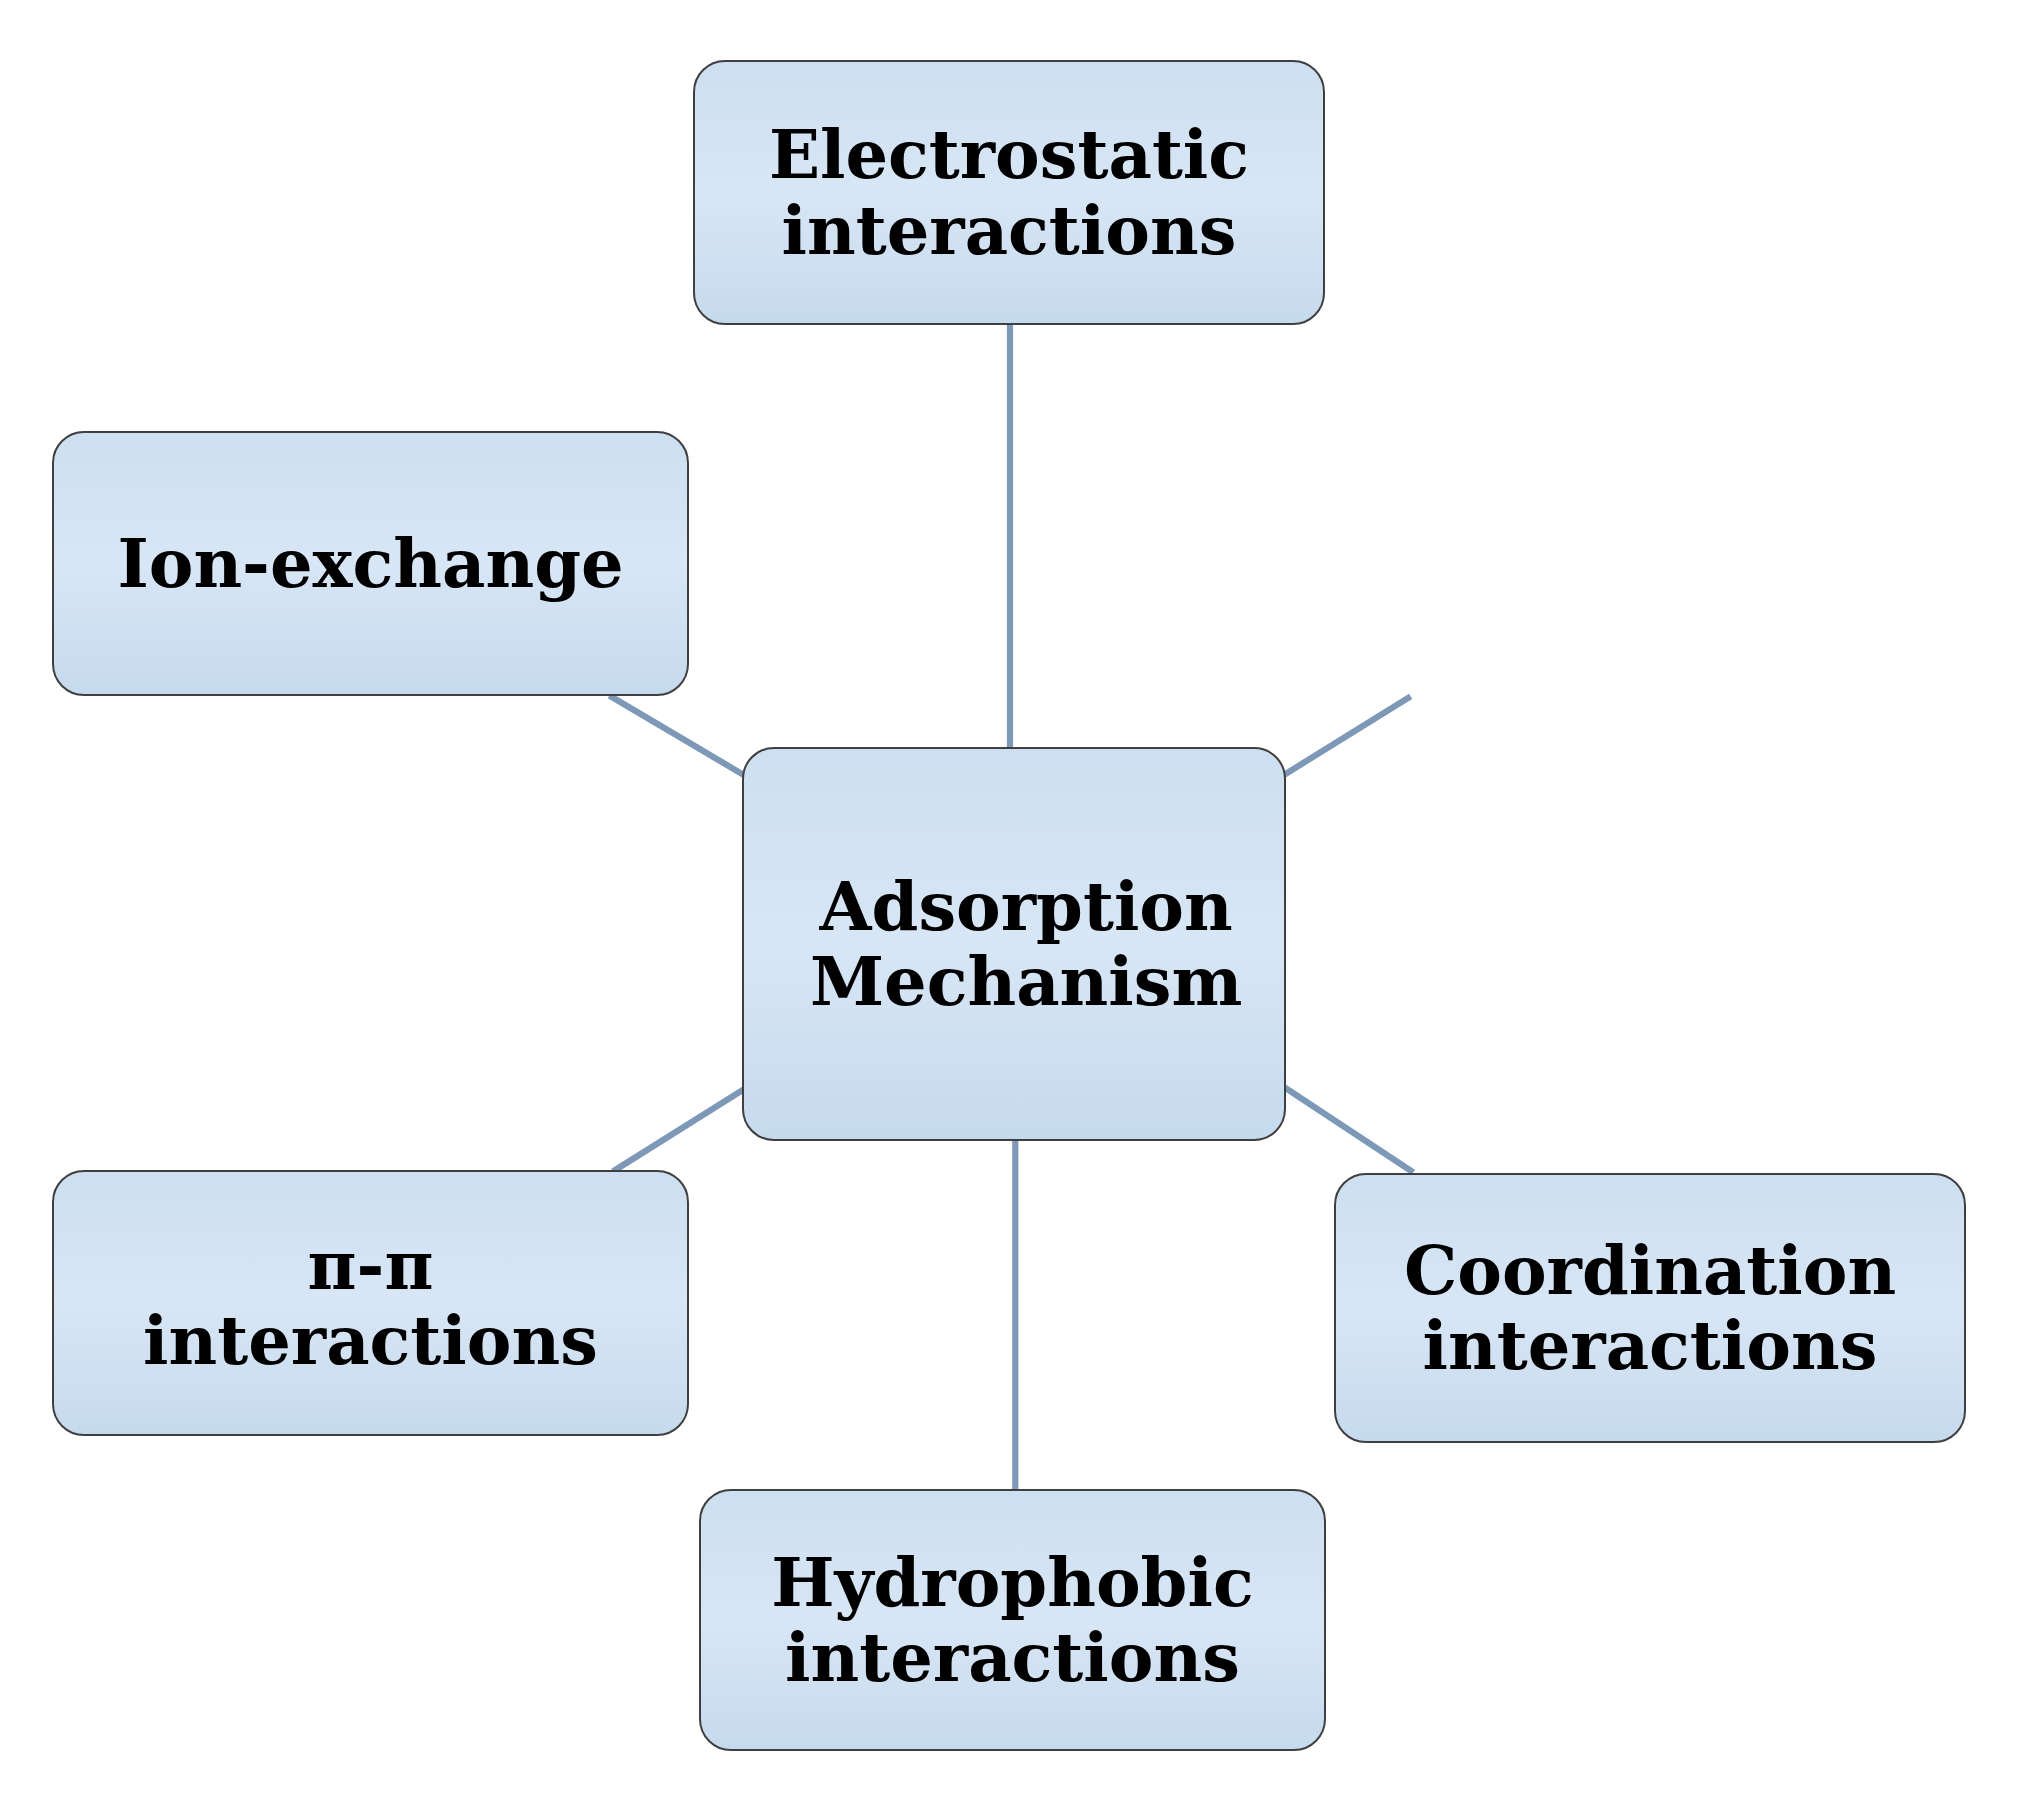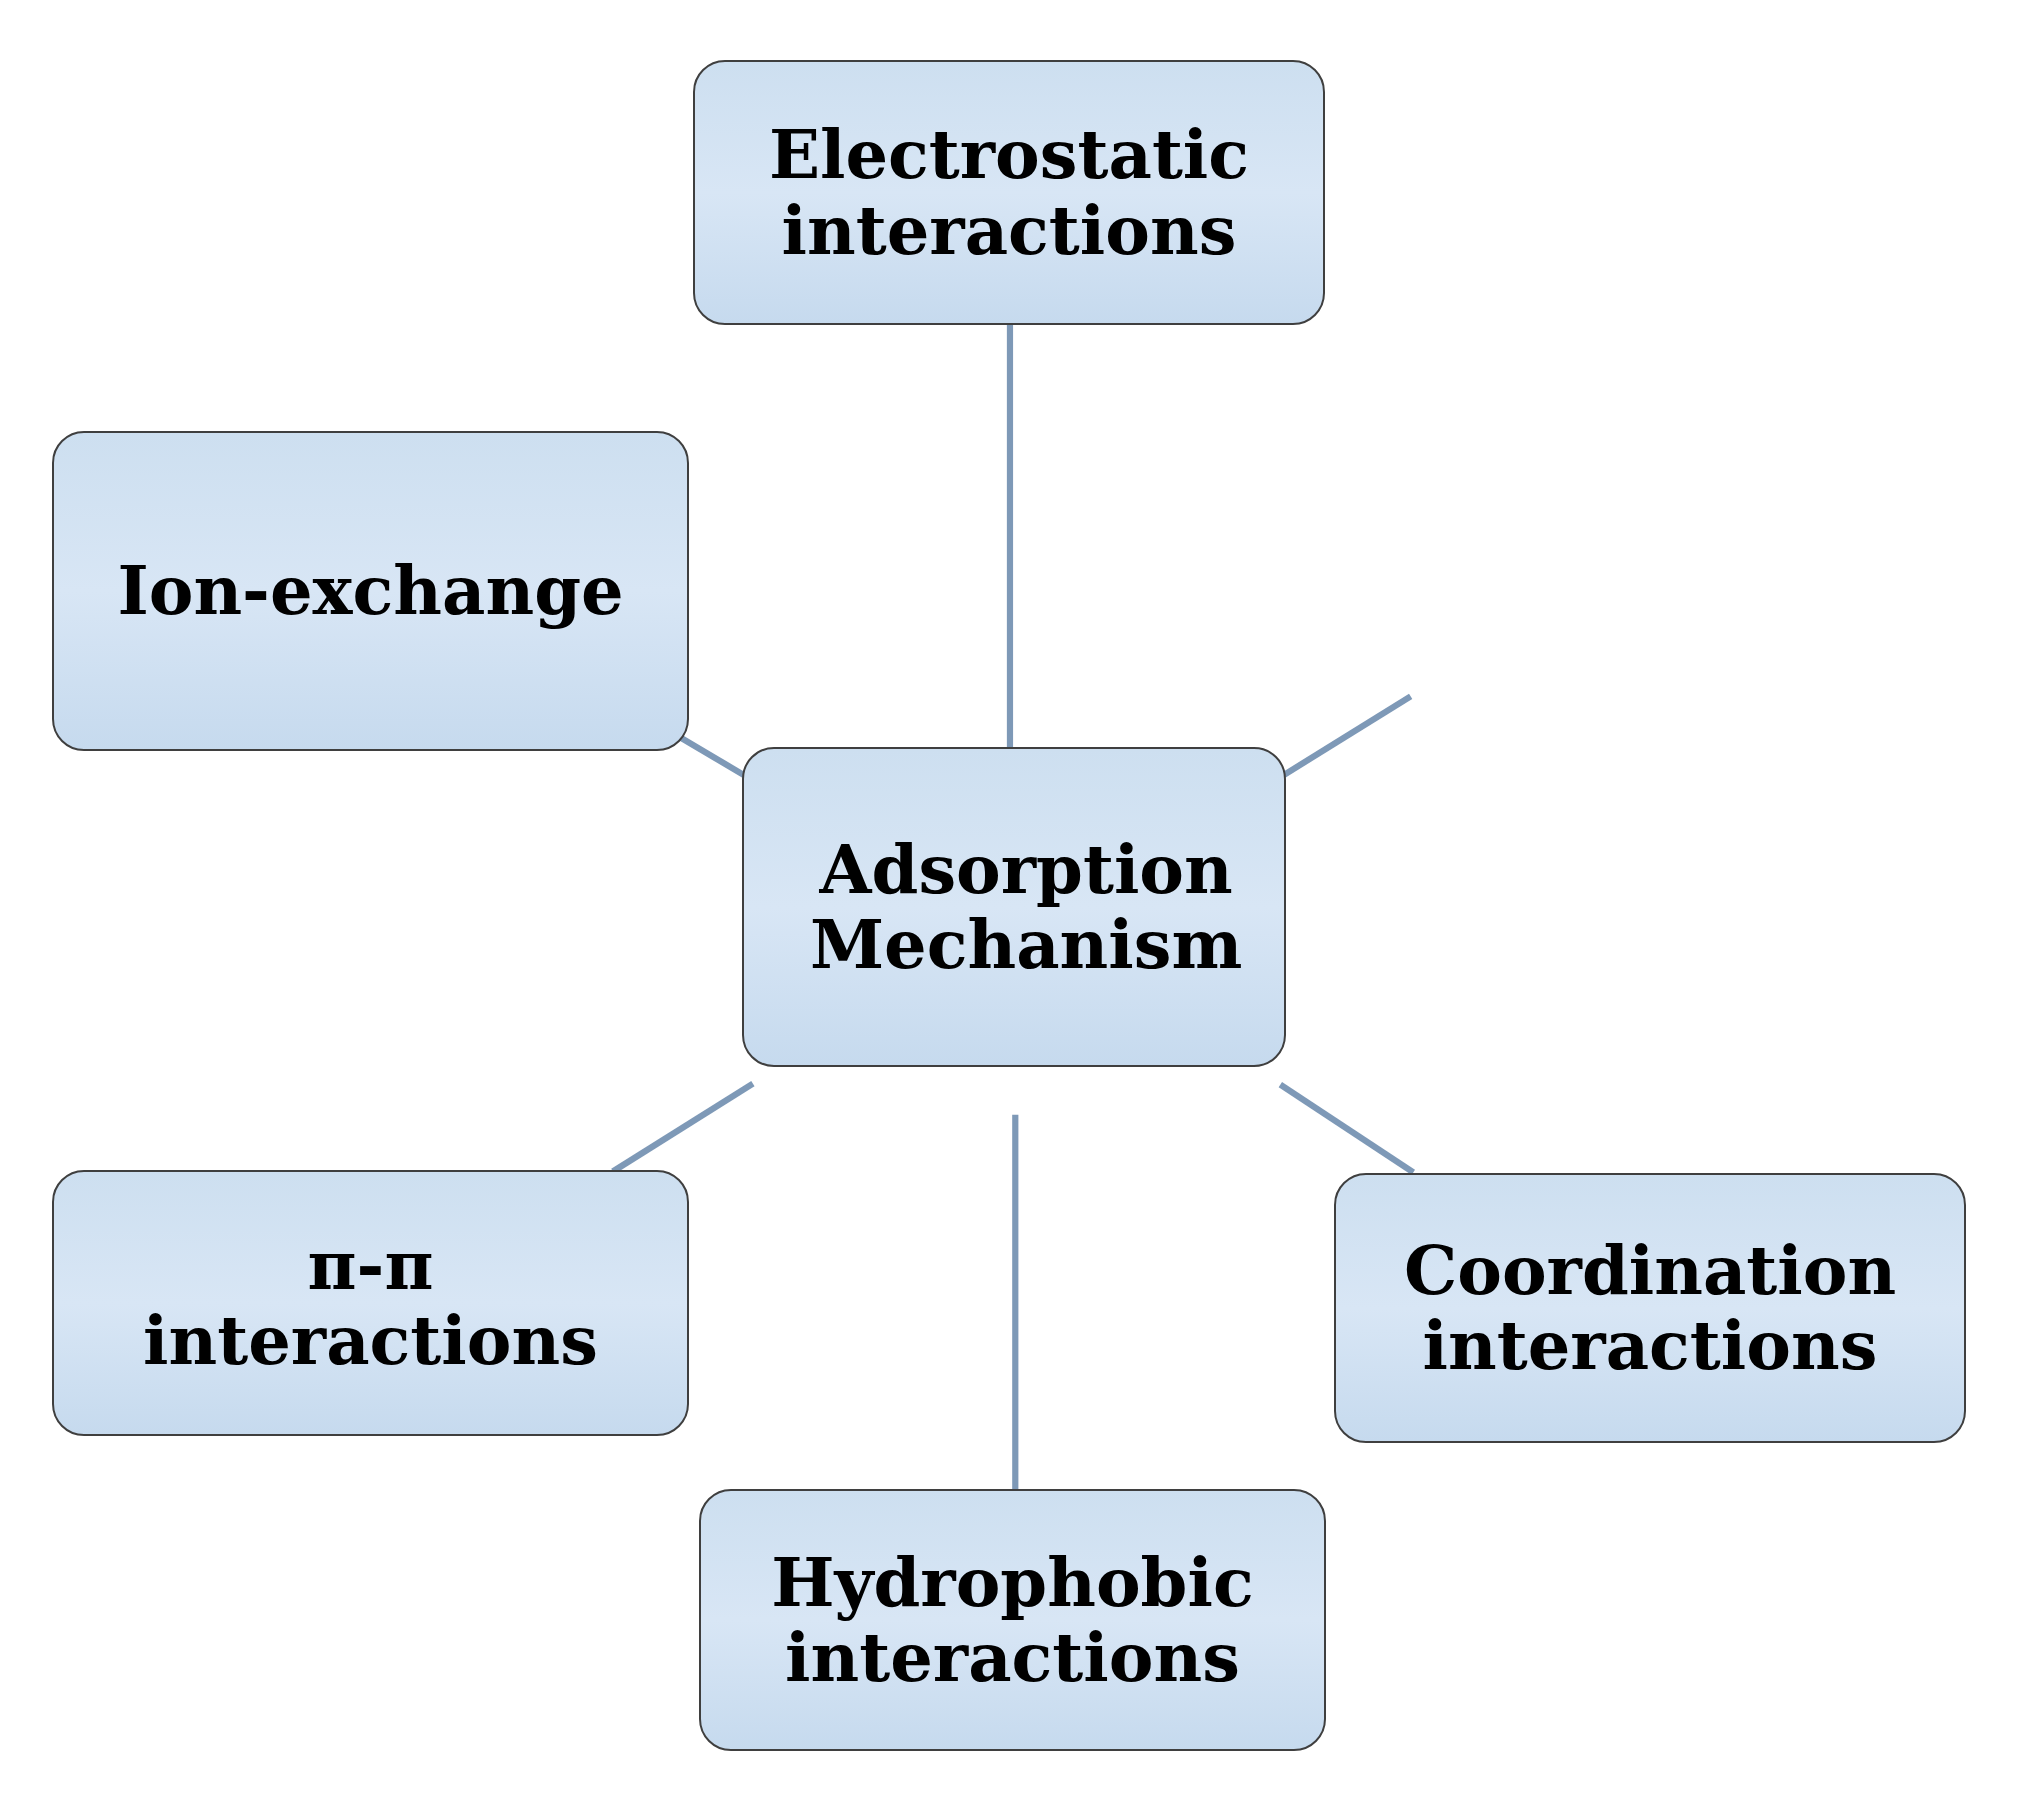--- a/index.html
+++ b/index.html
@@ -42,23 +42,23 @@
     background: linear-gradient(180deg,
       var(--box_fill_top, #cddff0) 0%,
       var(--box_fill_mid, #d8e6f5) 50%,
       var(--box_fill_bottom, #c6daee) 100%);
     color: var(--text, #000000);
     font-weight: bold;
     font-size: 67px;
     line-height: 1.12;
   }
   .n-top         { left: 693px;  top: 40px;   width: 632px; height: 265px; }
-  .n-topleft     { left: 52px;   top: 411px;  width: 637px; height: 320px; }
+  .n-topleft     { left: 52px;   top: 411px;  width: 637px; height: 265px; }
   .n-topright    { left: 1339px; top: 411px;  width: 628px; height: 266px; }
-  .n-center      { left: 742px;  top: 727px;  width: 544px; height: 320px; padding-left: 42px; }
+  .n-center      { left: 742px;  top: 727px;  width: 544px; height: 394px; padding-left: 42px; }
   .n-bottomleft  { left: 52px;   top: 1150px; width: 637px; height: 266px; }
   .n-bottomright { left: 1334px; top: 1153px; width: 632px; height: 270px; }
   .n-bottom      { left: 699px;  top: 1469px; width: 627px; height: 262px; }
 </style>
 </head>
 <body>
 
 <div class="canvas">
 
   <svg class="connectors" viewBox="0 0 2304 2052" aria-hidden="true">

